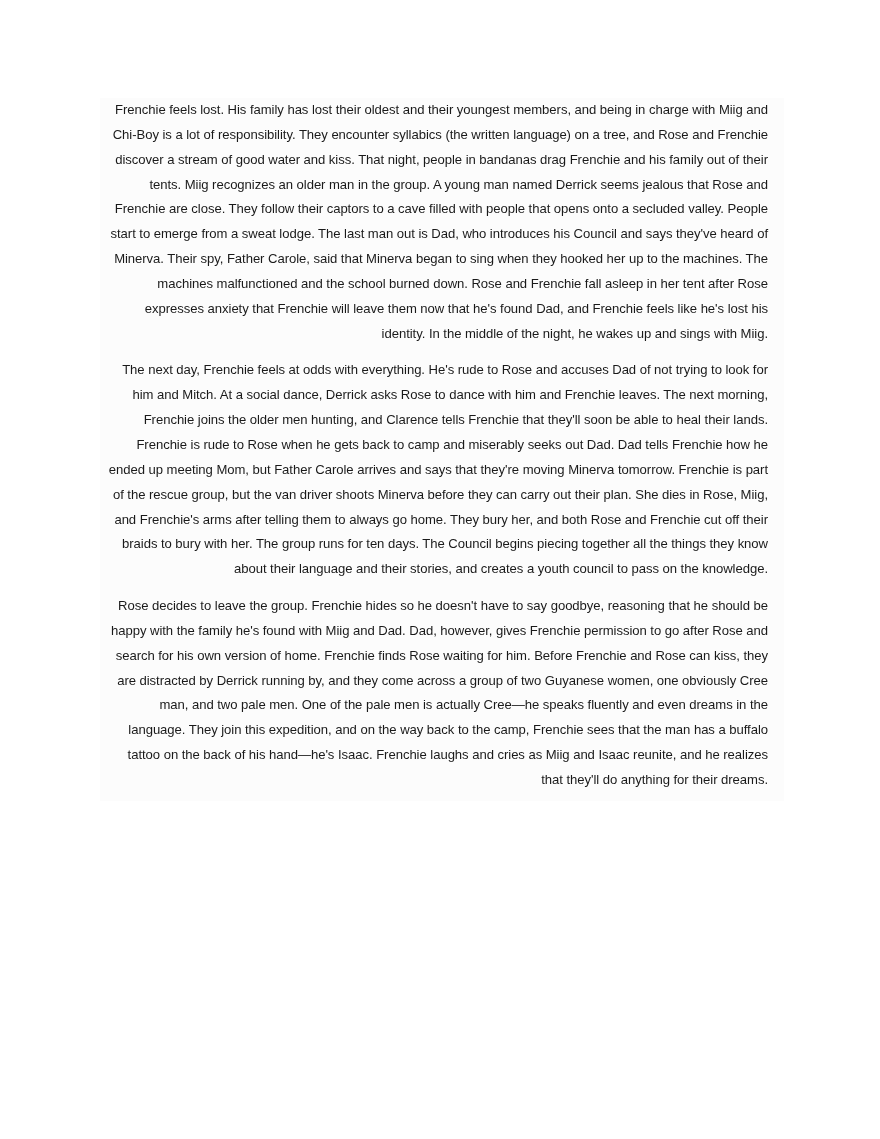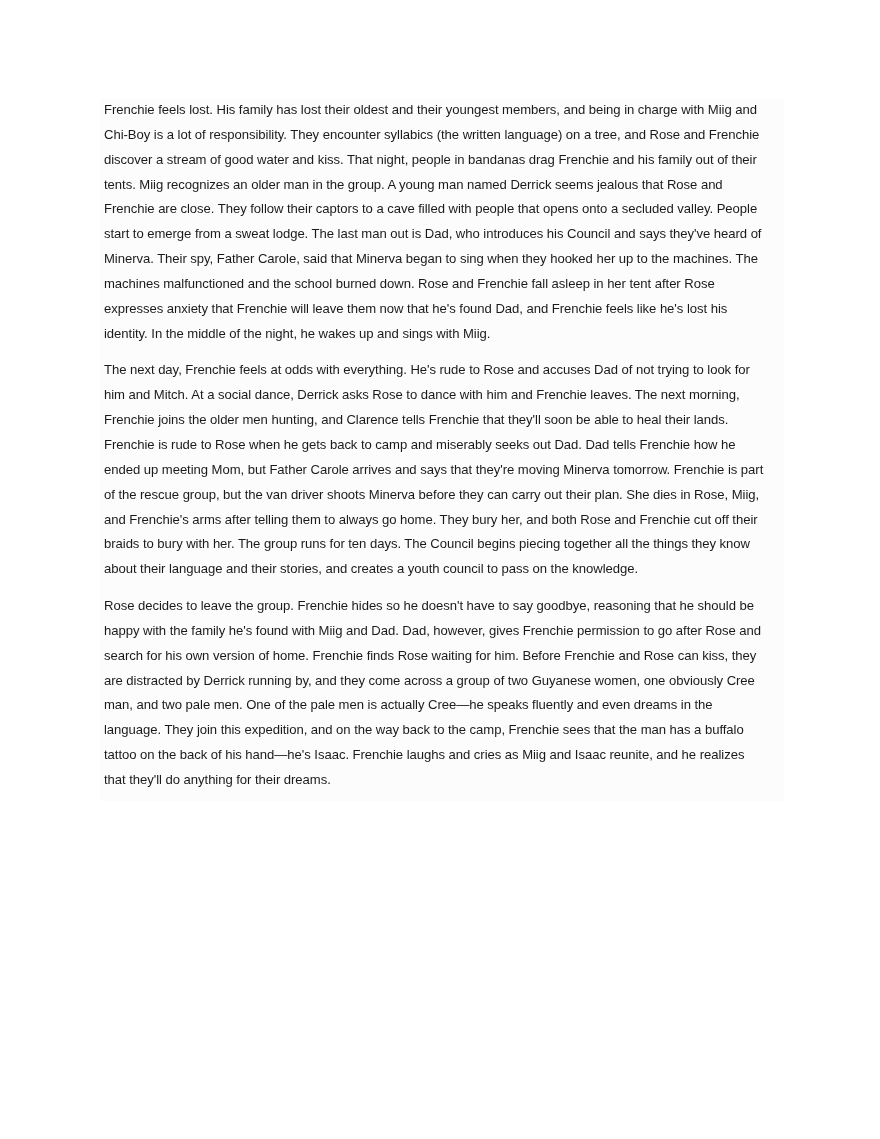--- a/index.html
+++ b/index.html
@@ -30,21 +30,21 @@
       width: 680px;
       padding: 0 0 8px 4px;
       background: #fcfcfc;
     }
     .para {
       margin: 0 16px 12px 0;
       font-size: 13.1px;
       line-height: 24.85px;
       letter-spacing: -0.05px;
       word-spacing: 0px;
-      text-align: left;
+      text-align: right;
     }
     .para:last-child {
       margin-bottom: 0;
     }
   </style>
 </head>
 <body>
 
 <div class="page">
   <div class="content">

